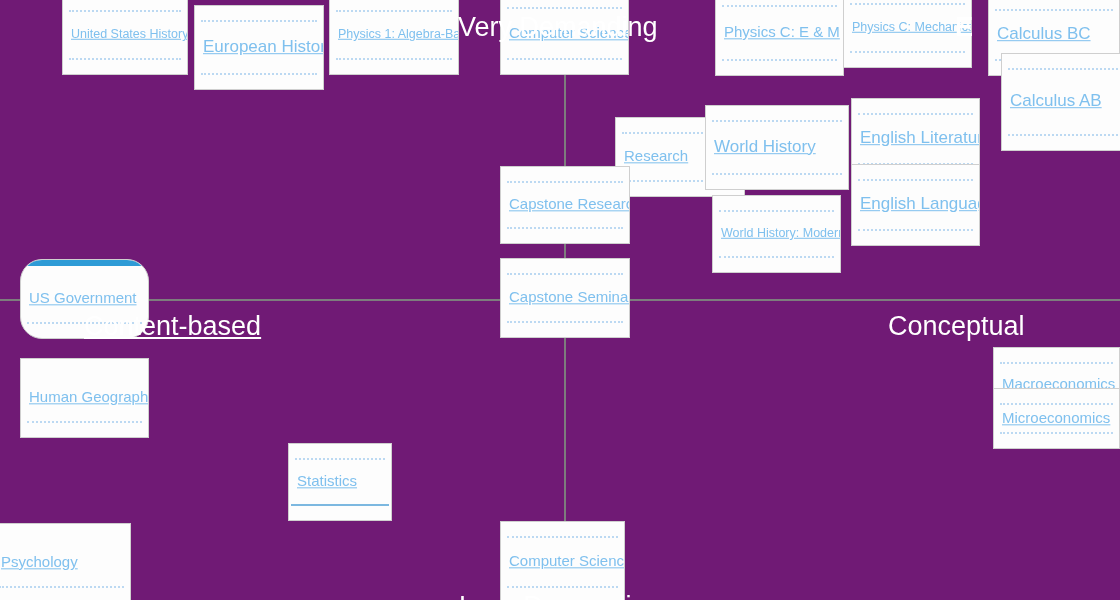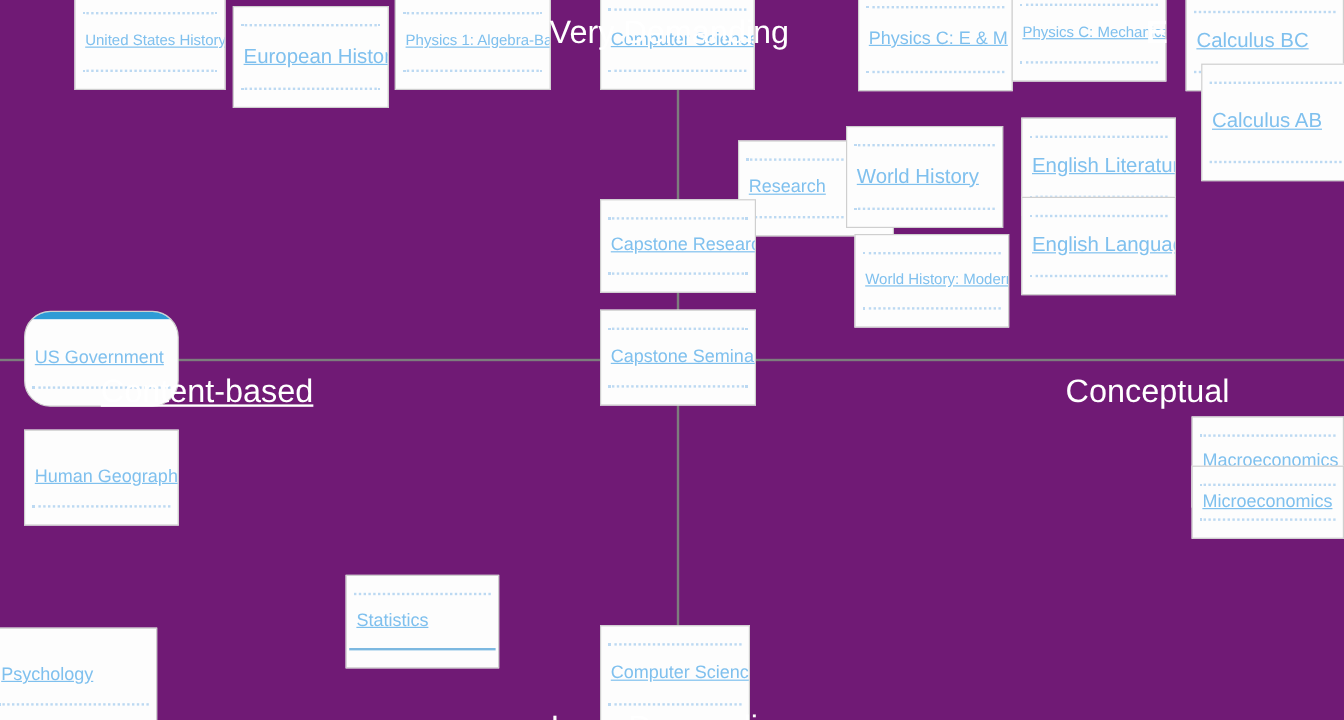--- a/index.html
+++ b/index.html
@@ -149,21 +149,21 @@
     <div class="dash-bot"></div>
     <div class="title sz-lg mid">English Literature</div>
   </div>
 
   <div class="card" style="left:851px; top:164px; width:129px; height:82px;">
     <div class="dash-top"></div>
     <div class="dash-bot"></div>
     <div class="title sz-lg mid">English Language</div>
   </div>
 
-  <div class="card" style="left:705px; top:105px; width:131px; height:85px;">
+  <div class="card" style="left:705px; top:105px; width:144px; height:85px;">
     <div class="dash-top"></div>
     <div class="dash-bot"></div>
     <div class="title sz-lg mid">World History</div>
   </div>
 
   <div class="card" style="left:712px; top:195px; width:129px; height:78px;">
     <div class="dash-top"></div>
     <div class="dash-bot"></div>
     <div class="title sz-sm mid">World History: Modern</div>
   </div>
@@ -195,21 +195,21 @@
     <div class="dash-bot"></div>
     <div class="title sz-md mid">Macroeconomics</div>
   </div>
 
   <div class="card" style="left:993px; top:388px; width:127px; height:61px;">
     <div class="dash-top"></div>
     <div class="dash-bot"></div>
     <div class="title sz-md mid">Microeconomics</div>
   </div>
 
-  <div class="card accent-bot-line" style="left:288px; top:443px; width:128px; height:78px;margin-top:36px;">
+  <div class="card accent-bot-line" style="left:288px; top:443px; width:104px; height:78px;">
     <div class="dash-top"></div>
     <div class="title sz-md mid">Statistics</div>
   </div>
 
   <div class="card" style="left:-8px; top:523px; width:139px; height:80px;">
     <div class="dash-bot"></div>
     <div class="title sz-md mid">Psychology</div>
   </div>
 
   <div class="card" style="left:500px; top:521px; width:125px; height:82px;">

